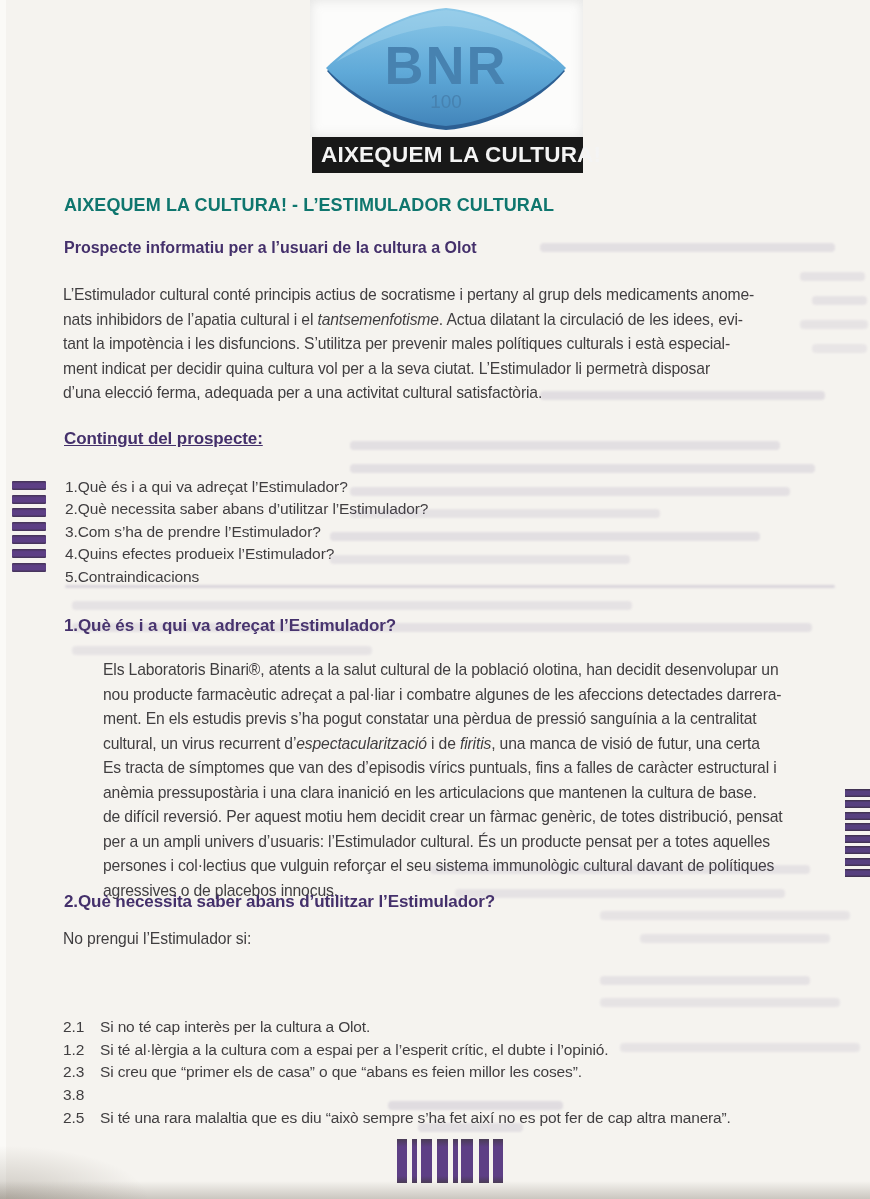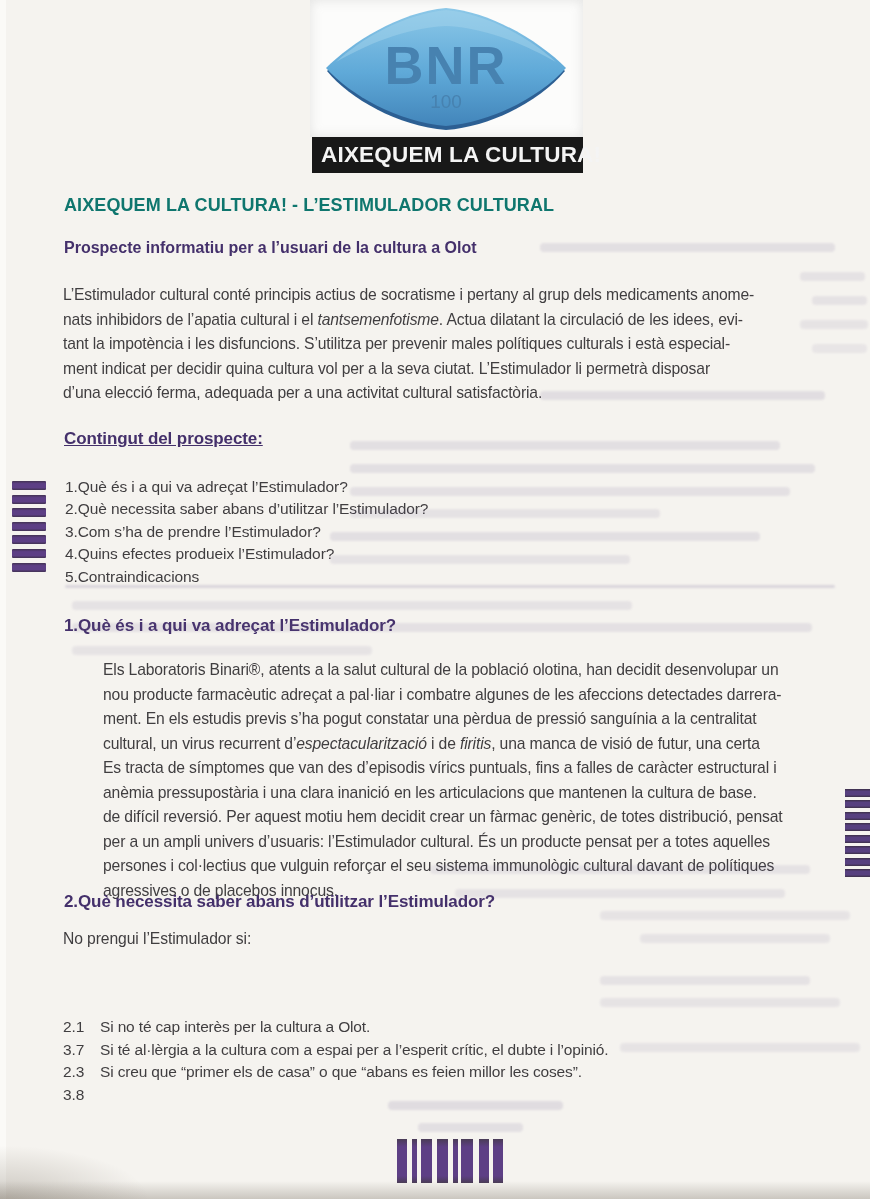--- a/index.html
+++ b/index.html
@@ -124,29 +124,33 @@
     </div>
 
   <div class="sechead" style="left:64px;top:892px;">2.Què necessita saber abans d’utilitzar l’Estimulador?</div>
   <div class="lead">No prengui l’Estimulador si:</div>
   <div class="numlist">
       <div class="numrow">
         <span class="num">2.1</span>
         <span>Si no té cap interès per la cultura a Olot.</span>
       </div>
       <div class="numrow">
-        <span class="num">3.7</span>
+        <span class="num">1.2</span>
         <span>Si té al·lèrgia a la cultura com a espai per a l’esperit crític, el dubte i l’opinió.</span>
       </div>
       <div class="numrow">
         <span class="num">2.3</span>
         <span>Si creu que “primer els de casa” o que “abans es feien millor les coses”.</span>
       </div>
       <div class="numrow">
         <span class="num">3.8</span>
+      </div>
+      <div class="numrow">
+        <span class="num">2.5</span>
+        <span>Si té una rara malaltia que es diu “això sempre s’ha fet així no es pot fer de cap altra manera”.</span>
       </div>
     </div>
 
   <div class="bars-left">
     <i></i>
       <i></i>
       <i></i>
       <i></i>
       <i></i>
       <i></i>

